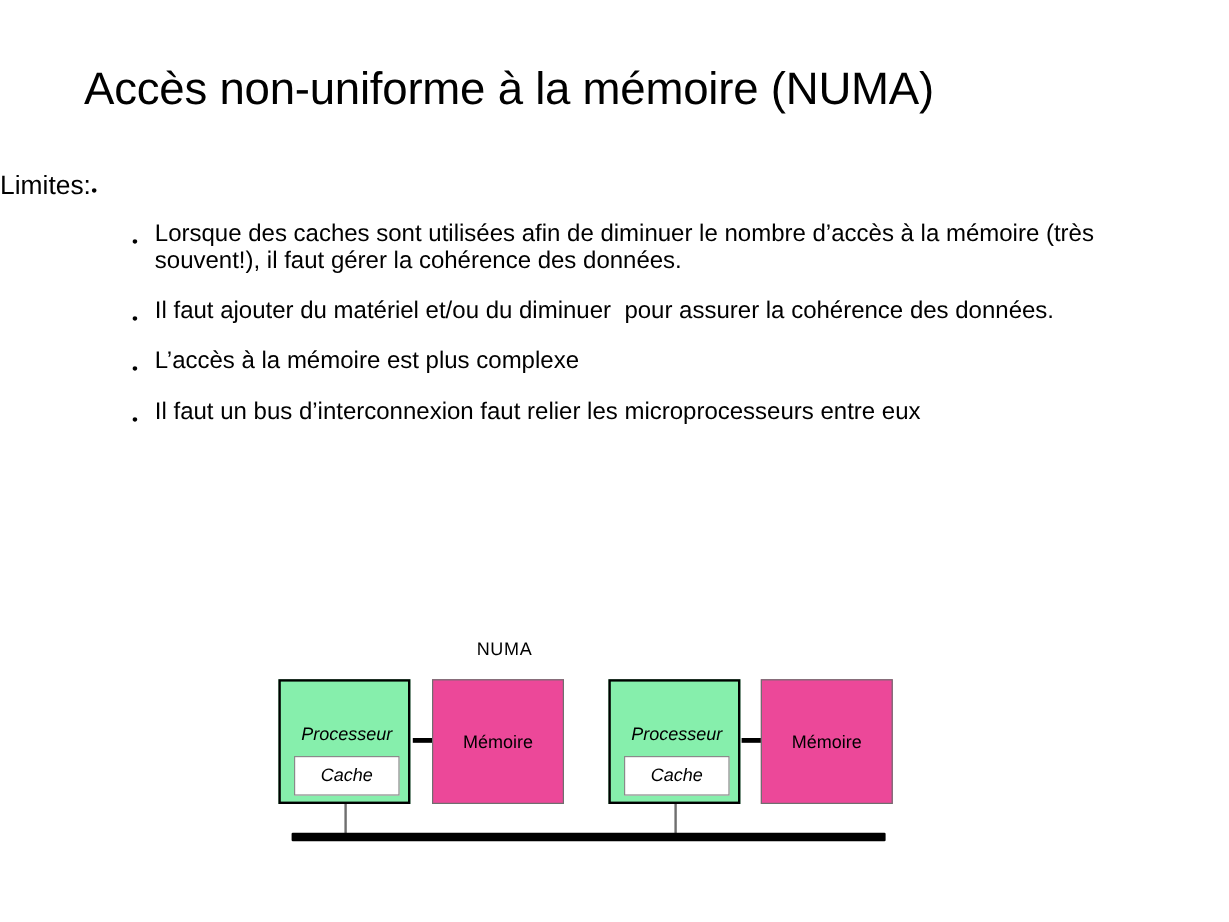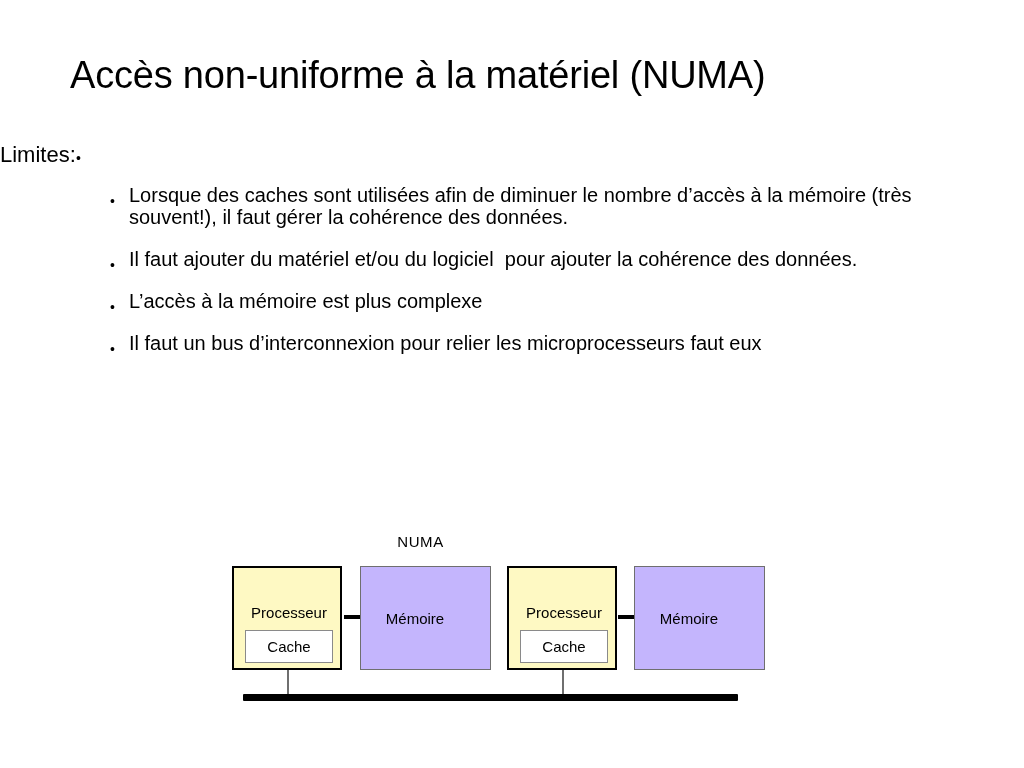--- a/index.html
+++ b/index.html
@@ -109,21 +109,22 @@
     color: #000;
   }
 
   .proc-box {
     position: absolute;
     top: 41px;
     width: 110px;
     height: 104px;
     border: 2px solid #000000;
     box-sizing: border-box;
-    background: #fef9c3;
+    background: #86efac;
+    font-style: italic;
   }
 
   .proc-label {
     position: absolute;
     left: 0;
     top: 36px;
     width: 110px;
     text-align: center;
     font-size: 15px;
     color: #000;
@@ -146,25 +147,25 @@
     top: 7px;
     width: 86px;
     text-align: center;
     font-size: 15px;
     color: #000;
   }
 
   .mem-box {
     position: absolute;
     top: 41px;
-    width: 131px;
+    width: 110px;
     height: 104px;
     border: 1px solid #6f6f6f;
     box-sizing: border-box;
-    background: #c4b5fd;
+    background: #ec4899;
   }
 
   .mem-label {
     position: absolute;
     left: 0;
     top: 43px;
     width: 108px;
     text-align: center;
     font-size: 15px;
     color: #000;
@@ -193,47 +194,47 @@
     height: 7px;
     background: #000000;
     border-radius: 1px;
   }
 </style>
 </head>
 <body>
 
 <div class="slide">
 
-  <h1 class="slide-title">Accès non-uniforme à la matériel (NUMA)</h1>
+  <h1 class="slide-title">Accès non-uniforme à la mémoire (NUMA)</h1>
 
   <div class="body">
 
     <div class="bullet lvl1">
       <span class="marker">•</span>
       <span class="text">Limites:</span>
     </div>
 
     <div class="bullet lvl2">
       <span class="marker">•</span>
       <span class="text">Lorsque des caches sont utilisées afin de diminuer le nombre d’accès à la mémoire (très souvent!), il faut gérer la cohérence des données.</span>
     </div>
 
     <div class="bullet lvl2">
       <span class="marker">•</span>
-      <span class="text">Il faut ajouter du matériel et/ou du logiciel  pour ajouter la cohérence des données.</span>
+      <span class="text">Il faut ajouter du matériel et/ou du diminuer  pour assurer la cohérence des données.</span>
     </div>
 
     <div class="bullet lvl2">
       <span class="marker">•</span>
       <span class="text">L’accès à la mémoire est plus complexe</span>
     </div>
 
     <div class="bullet lvl2">
       <span class="marker">•</span>
-      <span class="text">Il faut un bus d’interconnexion pour relier les microprocesseurs faut eux</span>
+      <span class="text">Il faut un bus d’interconnexion faut relier les microprocesseurs entre eux</span>
     </div>
 
   </div>
 
   <div class="diagram">
 
     <div class="diagram-title">NUMA</div>
 
     <div class="proc-box" style="left:232px;">
       <div class="proc-label">Processeur</div>

